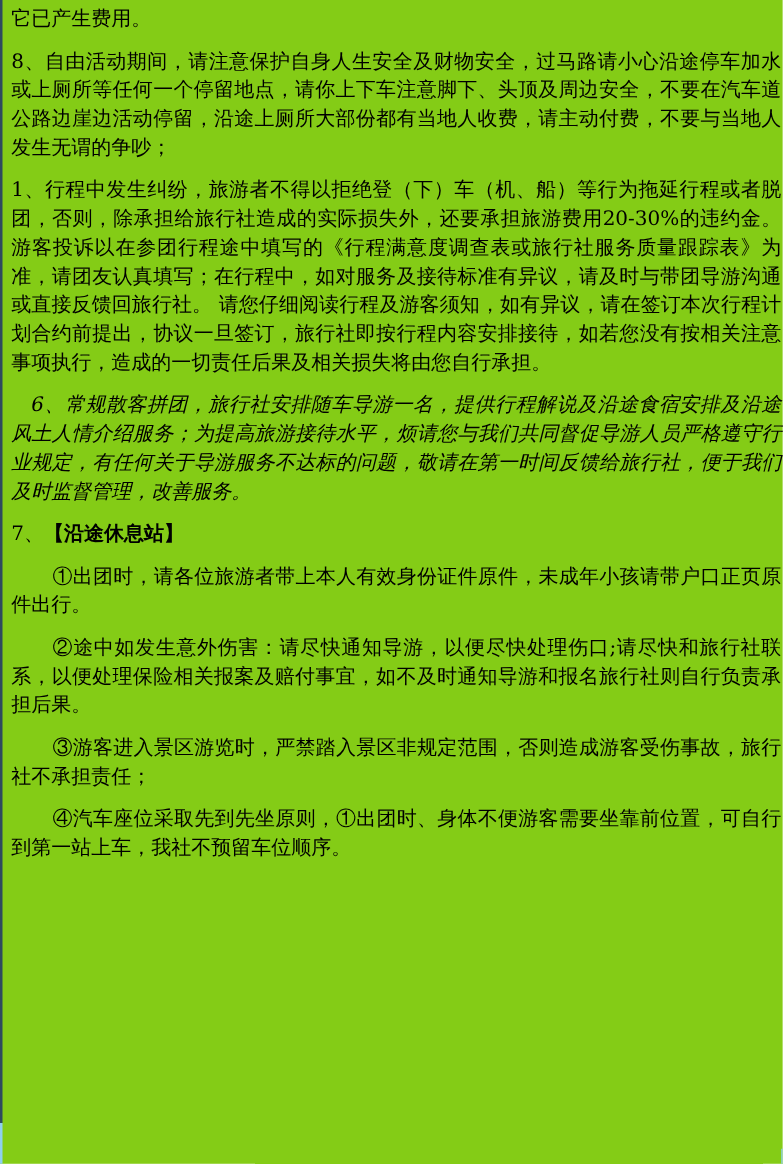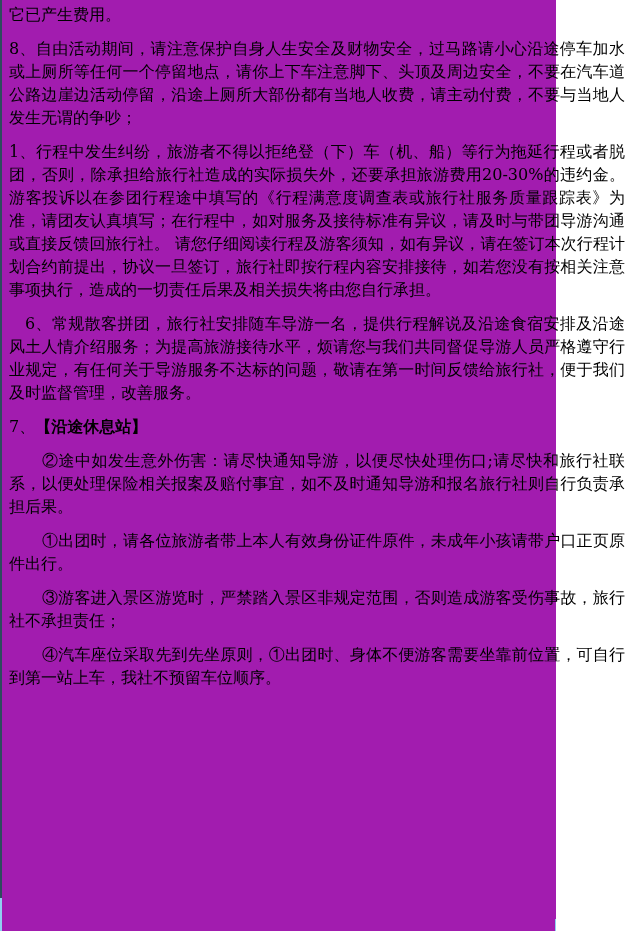--- a/index.html
+++ b/index.html
@@ -8,23 +8,23 @@
     background: #ffffff;
   }
   body {
     width: 626px;
     height: 931px;
     overflow: hidden;
     font-family: "DejaVu Serif", "Liberation Serif", serif;
   }
   .page {
     position: relative;
-    width: 556px;
+    width: 626px;
     height: 931px;
-    background: #a21caf;
+    background: #84cc16;
   }
   .left-border {
     position: absolute;
     left: 0;
     top: 0;
     width: 2px;
     height: 100%;
     background: linear-gradient(to bottom, #2e4b5e 0%, #2e4b5e 96.5%, #8fd0f0 96.5%, #8fd0f0 100%);
   }
   .right-border-accent {
@@ -42,34 +42,34 @@
     width: 616px;
     padding: 3px 0 0 7px;
     font-size: 16px;
     line-height: 23px;
     color: #000000;
     text-align: justify;
   }
   p.para {
     margin: 0 0 11px 0;
   }
-  p.indent-1 { text-indent: 16px; }
+  p.indent-1 { text-indent: 16px; font-style: italic; }
   p.indent-2 { text-indent: 33px; }
   .bold { font-weight: bold; }
 </style>
 </head>
 <body>
 
 <div class="page">
   <div class="left-border"></div>
   <div class="right-border-accent"></div>
   <div class="content">
       <p class="para"><span class="">它已产生费用。</span></p>
       <p class="para"><span class="">8、自由活动期间，请注意保护自身人生安全及财物安全，过马路请小心沿途停车加水或上厕所等任何一个停留地点，请你上下车注意脚下、头顶及周边安全，不要在汽车道公路边崖边活动停留，沿途上厕所大部份都有当地人收费，请主动付费，不要与当地人发生无谓的争吵；</span></p>
       <p class="para"><span class="">1、行程中发生纠纷，旅游者不得以拒绝登（下）车（机、船）等行为拖延行程或者脱团，否则，除承担给旅行社造成的实际损失外，还要承担旅游费用20-30%的违约金。游客投诉以在参团行程途中填写的《行程满意度调查表或旅行社服务质量跟踪表》为准，请团友认真填写；在行程中，如对服务及接待标准有异议，请及时与带团导游沟通或直接反馈回旅行社。 请您仔细阅读行程及游客须知，如有异议，请在签订本次行程计划合约前提出，协议一旦签订，旅行社即按行程内容安排接待，如若您没有按相关注意事项执行，造成的一切责任后果及相关损失将由您自行承担。</span></p>
       <p class="para indent-1"><span class="">6、常规散客拼团，旅行社安排随车导游一名，提供行程解说及沿途食宿安排及沿途风土人情介绍服务；为提高旅游接待水平，烦请您与我们共同督促导游人员严格遵守行业规定，有任何关于导游服务不达标的问题，敬请在第一时间反馈给旅行社，便于我们及时监督管理，改善服务。</span></p>
       <p class="para"><span class="">7、</span><span class="bold">【沿途休息站】</span></p>
+      <p class="para indent-2"><span class="">①出团时，请各位旅游者带上本人有效身份证件原件，未成年小孩请带户口正页原件出行。</span></p>
       <p class="para indent-2"><span class="">②途中如发生意外伤害：请尽快通知导游，以便尽快处理伤口;请尽快和旅行社联系，以便处理保险相关报案及赔付事宜，如不及时通知导游和报名旅行社则自行负责承担后果。</span></p>
-      <p class="para indent-2"><span class="">①出团时，请各位旅游者带上本人有效身份证件原件，未成年小孩请带户口正页原件出行。</span></p>
       <p class="para indent-2"><span class="">③游客进入景区游览时，严禁踏入景区非规定范围，否则造成游客受伤事故，旅行社不承担责任；</span></p>
       <p class="para indent-2"><span class="">④汽车座位采取先到先坐原则，①出团时、身体不便游客需要坐靠前位置，可自行到第一站上车，我社不预留车位顺序。</span></p>
     </div>
 </div>
 
 </body></html>

